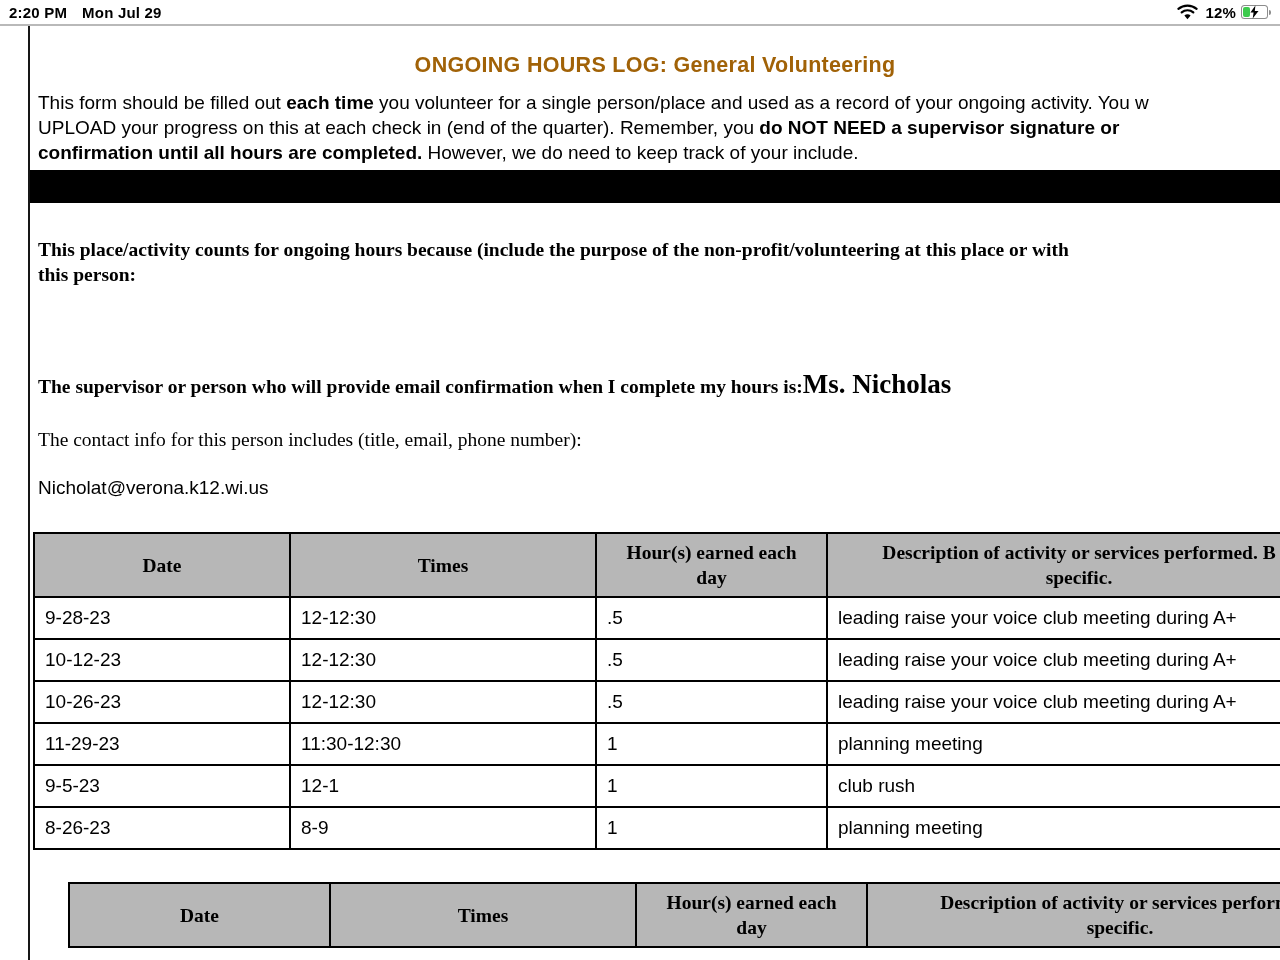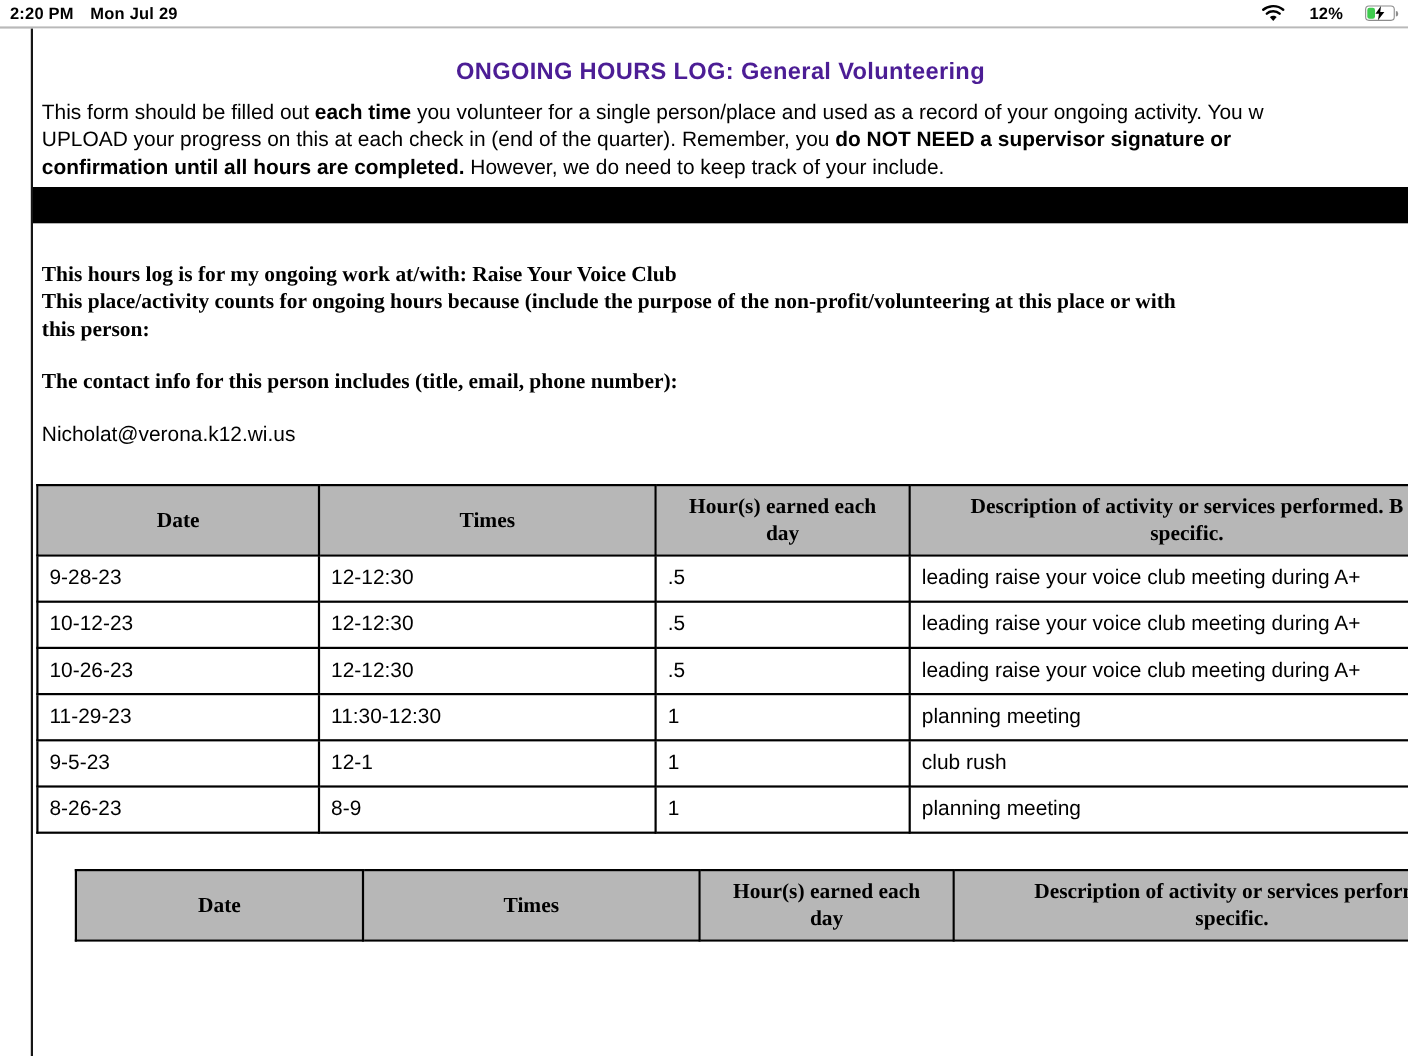--- a/index.html
+++ b/index.html
@@ -7,21 +7,21 @@
     width:1280px;height:960px;overflow:hidden;background:#fff;position:relative;
     font-family:"Liberation Sans",sans-serif;color:#000;
   }
   
   .status-bar{
     height:24px;display:flex;align-items:center;padding:0 9px;
     font-size:15px;font-weight:600;letter-spacing:.2px;
     border-bottom:2px solid #b9b9b9;background:#fff;
   }
   .sb-left{display:flex;align-items:center;gap:15px;}
-  .sb-right{margin-left:auto;display:flex;align-items:center;gap:20px;justify-content:space-between;}
+  .sb-right{margin-left:auto;display:flex;align-items:center;gap:5px;justify-content:space-between;}
   .wifi{display:inline-block;line-height:0;margin-right:2px;}
   .battery{display:inline-flex;align-items:center;line-height:0;}
   .bat-body{width:25px;height:12px;border:1px solid rgba(0,0,0,.45);border-radius:3.5px;position:relative;display:inline-block;background:#fff;}
   .bat-fill{position:absolute;left:1px;top:1px;bottom:1px;width:7px;border-radius:2px;background:#3ecb4e;}
   .bolt{position:absolute;left:6px;top:-1px;width:13px;height:14px;}
   .bat-cap{width:2px;height:5px;background:rgba(0,0,0,.45);border-radius:0 2px 2px 0;display:inline-block;margin-left:1px;}
   
   .page{
     position:absolute;top:26px;left:28px;right:0;bottom:0;
     border-left:2px solid #161616;overflow:hidden;background:#fff;
@@ -39,21 +39,21 @@
     font-size:19.5px;line-height:25px;
   }
   .supervisor{
     margin-top:80px;padding-left:8px;white-space:nowrap;
     font-family:"Liberation Serif",serif;font-weight:bold;
     font-size:19.5px;line-height:34px;
   }
   .supervisor-name{font-size:27px;}
   .contact{
     margin-top:23px;padding-left:8px;white-space:nowrap;
-    font-family:"Liberation Serif",serif;font-weight:bold;
+    font-family:"Liberation Serif",serif;font-weight:normal;
     font-size:19.5px;line-height:25px;
   }
   .email{margin-top:23px;padding-left:8px;font-size:19px;line-height:25px;}
   
   table{border-collapse:collapse;table-layout:fixed;}
   .log-table{margin:32px 0 0 3px;width:1277px;}
   .next-table{margin:32px 0 0 38px;width:1284px;}
   th,td{border:2px solid #000;overflow:hidden;}
   th{
     background:#b7b7b7;font-family:"Liberation Serif",serif;
@@ -95,36 +95,38 @@
           <path d="M7.4 0.5 L2.4 7.6 H5.6 L4.7 13.5 L10.5 6 H6.8 Z" fill="#000"></path>
         </svg>
       </span>
       <span class="bat-cap"></span>
     </span>
   </div>
 </div>
 
 <div class="page">
 
-  <div class="doc-title" style="color: #4c1d95; margin-top: 27px;">ONGOING HOURS LOG: General Volunteering</div>
+  <div class="doc-title" style="color: #a16207; margin-top: 27px;">ONGOING HOURS LOG: General Volunteering</div>
 
   <div class="intro">
       <div class="tline"><span>This form should be filled out </span><span style="font-weight: bold;">each time</span><span> you volunteer for a single person/place and used as a record of your ongoing activity. You w</span></div>
       <div class="tline"><span>UPLOAD your progress on this at each check in (end of the quarter). Remember, you </span><span style="font-weight: bold;">do NOT NEED a supervisor signature or</span></div>
       <div class="tline"><span style="font-weight: bold;">confirmation until all hours are completed.</span><span> However, we do need to keep track of your include.</span></div>
     </div>
 
   <div class="black-bar"></div>
 
   <div class="about">
-      <div class="tline">This hours log is for my ongoing work at/with: Raise Your Voice Club</div>
       <div class="tline">This place/activity counts for ongoing hours because (include the purpose of the non-profit/volunteering at this place or with</div>
       <div class="tline">this person:</div>
     </div>
 
+  <div class="supervisor">
+    <span>The supervisor or person who will provide email confirmation when I complete my hours is:</span><span class="supervisor-name">Ms. Nicholas</span>
+  </div>
 
   <div class="contact">The contact info for this person includes (title, email, phone number):</div>
 
   <div class="email">Nicholat@verona.k12.wi.us</div>
 
   <table class="log-table">
     <thead>
         <tr>
           <th class="c0" style="background: rgb(183, 183, 183);">
             <div>Date</div>

